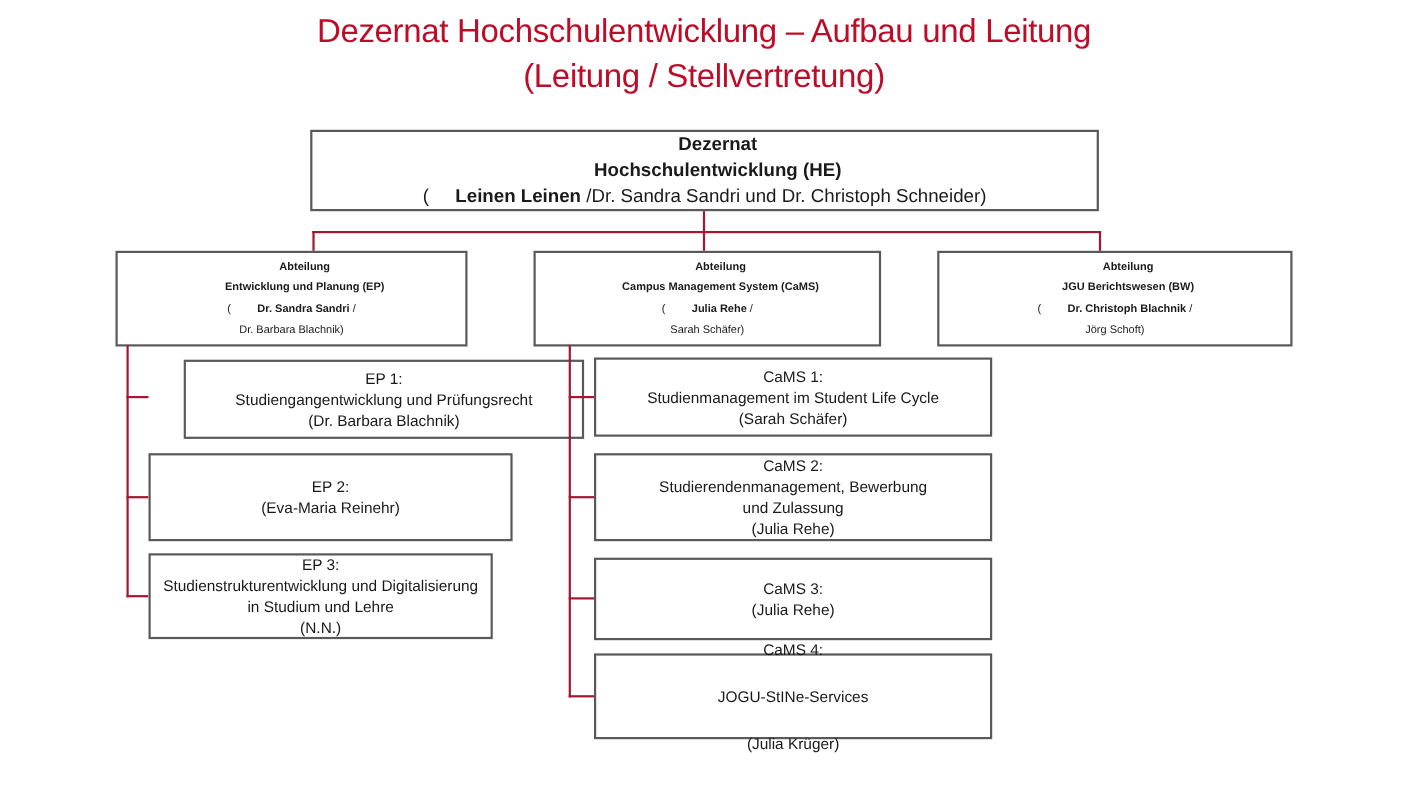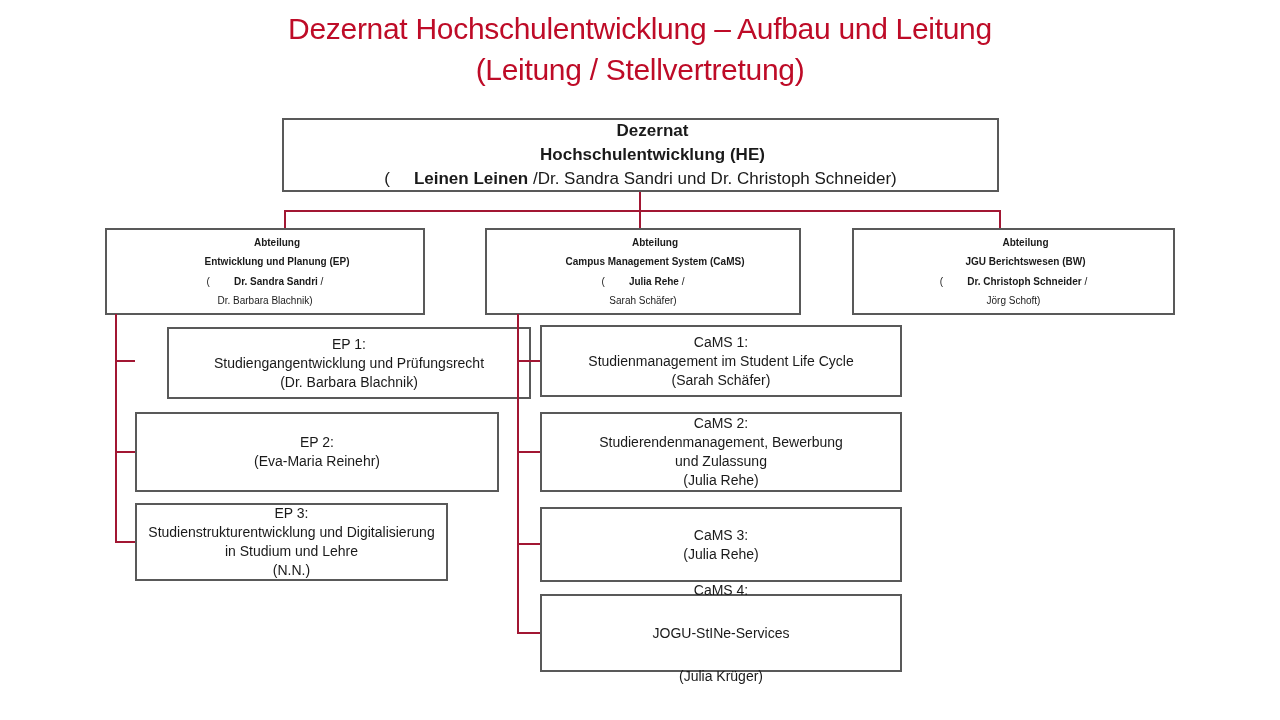--- a/index.html
+++ b/index.html
@@ -56,36 +56,36 @@
   <div class="box dept-box" style="left:485px;top:228px;width:316px;height:87px;">
     <div class="b">Abteilung</div>
     <div class="b">Campus Management System (CaMS)</div>
     <div><span>(</span><span class="b">Julia Rehe</span><span> /</span></div>
     <div>Sarah Schäfer)</div>
   </div>
 
   <div class="box dept-box" style="left:852px;top:228px;width:323px;height:87px;">
     <div class="b">Abteilung</div>
     <div class="b">JGU Berichtswesen (BW)</div>
-    <div><span>(</span><span class="b">Dr. Christoph Schneider</span><span> /</span></div>
+    <div><span>(</span><span class="b">Dr. Christoph Blachnik</span><span> /</span></div>
     <div>Jörg Schoft)</div>
   </div>
 
   <div class="conn" style="left:115px;top:314px;width:2px;height:229px;"></div>
   <div class="conn" style="left:115px;top:360px;width:20px;height:2px;"></div>
   <div class="conn" style="left:115px;top:451px;width:20px;height:2px;"></div>
   <div class="conn" style="left:115px;top:541px;width:20px;height:2px;"></div>
 
   <div class="box unit-box" style="left:135px;top:327px;width:364px;height:72px;margin-left:32px;">
     <div>EP 1:</div>
     <div>Studiengangentwicklung und Prüfungsrecht</div>
     <div>(Dr. Barbara Blachnik)</div>
   </div>
 
-  <div class="box unit-box" style="left:135px;top:412px;width:364px;height:80px;">
+  <div class="box unit-box" style="left:135px;top:412px;width:331px;height:80px;">
     <div>EP 2:</div>
     <div>(Eva-Maria Reinehr)</div>
   </div>
 
   <div class="box unit-box" style="left:135px;top:503px;width:313px;height:78px;">
     <div>EP 3:</div>
     <div>Studienstrukturentwicklung und Digitalisierung</div>
     <div>in Studium und Lehre</div>
     <div>(N.N.)</div>
   </div>

